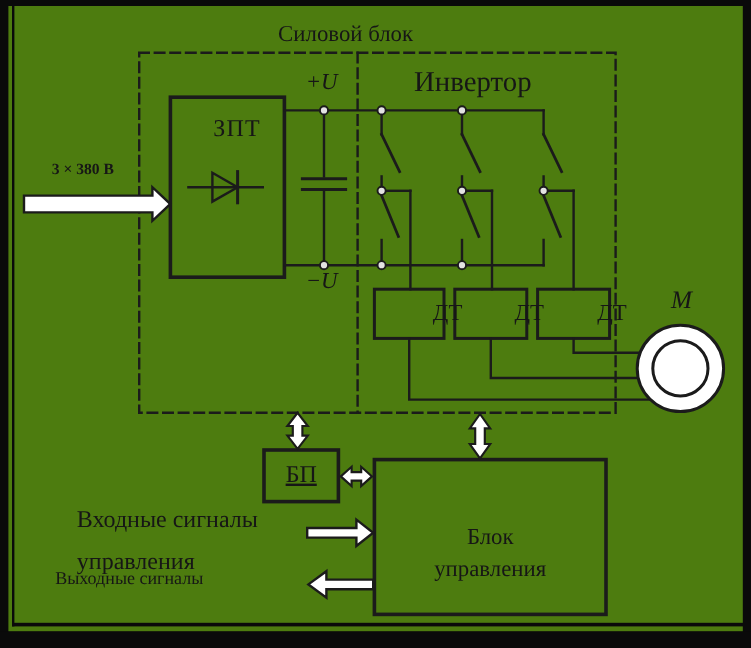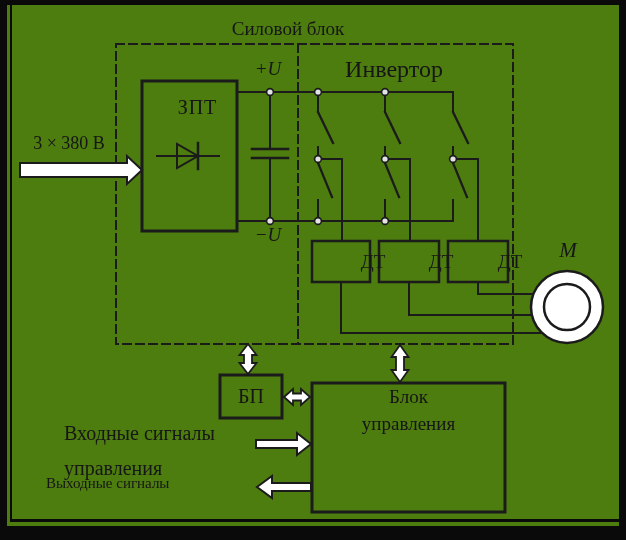--- a/index.html
+++ b/index.html
@@ -7,30 +7,30 @@
     position:relative;width:626px;height:540px;background:#4d7c0f;
     overflow:hidden;font-family:"Liberation Serif",serif;color:#141414;
   }
   #diagram-svg{position:absolute;left:0;top:0;width:626px;height:540px;}
   .lbl{position:absolute;font-family:"Liberation Serif",serif;color:#161616;white-space:pre-line;}
   .c{text-align:center;}
   .it{font-style:italic;}
   .lbl-title{left:188px;top:18px;width:200px;font-size:19px;}
   .lbl-inverter{left:333px;top:56px;width:122px;font-size:24px;}
   .lbl-zpt{left:142px;top:96px;width:111px;font-size:20px;letter-spacing:1px;}
-  .lbl-involt{left:10px;top:133px;width:118px;font-size:18px;}
+  .lbl-involt{left:10px;top:133px;width:118px;font-size:13px;font-weight:bold;}
   .lbl-dcplus{left:245px;top:58px;width:46px;font-size:19px;}
   .lbl-dcminus{left:245px;top:224px;width:46px;font-size:19px;}
   .lbl-dt{top:241px;height:29px;line-height:41px;font-size:19px;margin-left:32px;}
   .lbl-dt1{left:312px;width:58px;}
   .lbl-dt2{left:379px;width:60px;}
   .lbl-dt3{left:448px;width:60px;}
   .lbl-motor{left:545px;top:238px;width:46px;font-size:21px;}
-  .lbl-bp{left:220px;top:375px;width:62px;height:43px;line-height:43px;font-size:20px;}
-  .lbl-cu{left:312px;top:383px;width:193px;height:156px;display:flex;align-items:flex-start;justify-content:center;}
+  .lbl-bp{left:220px;top:375px;width:62px;height:43px;line-height:43px;font-size:20px;text-decoration:underline;}
+  .lbl-cu{left:312px;top:383px;width:193px;height:156px;display:flex;align-items:center;justify-content:center;}
   .lbl-cu span{display:block;width:125px;text-align:center;font-size:19px;line-height:27px;}
   .lbl-insig{left:64px;top:416px;width:195px;font-size:20px;line-height:35px;}
   .lbl-outsig{left:46px;top:475px;width:212px;font-size:15px;}
 </style>
 </head>
 <body>
 
 <div id="canvas">
 
   <svg id="diagram-svg" viewBox="0 0 626 540" fill="none" stroke="#1b1b1b" stroke-width="2" stroke-linecap="square">

